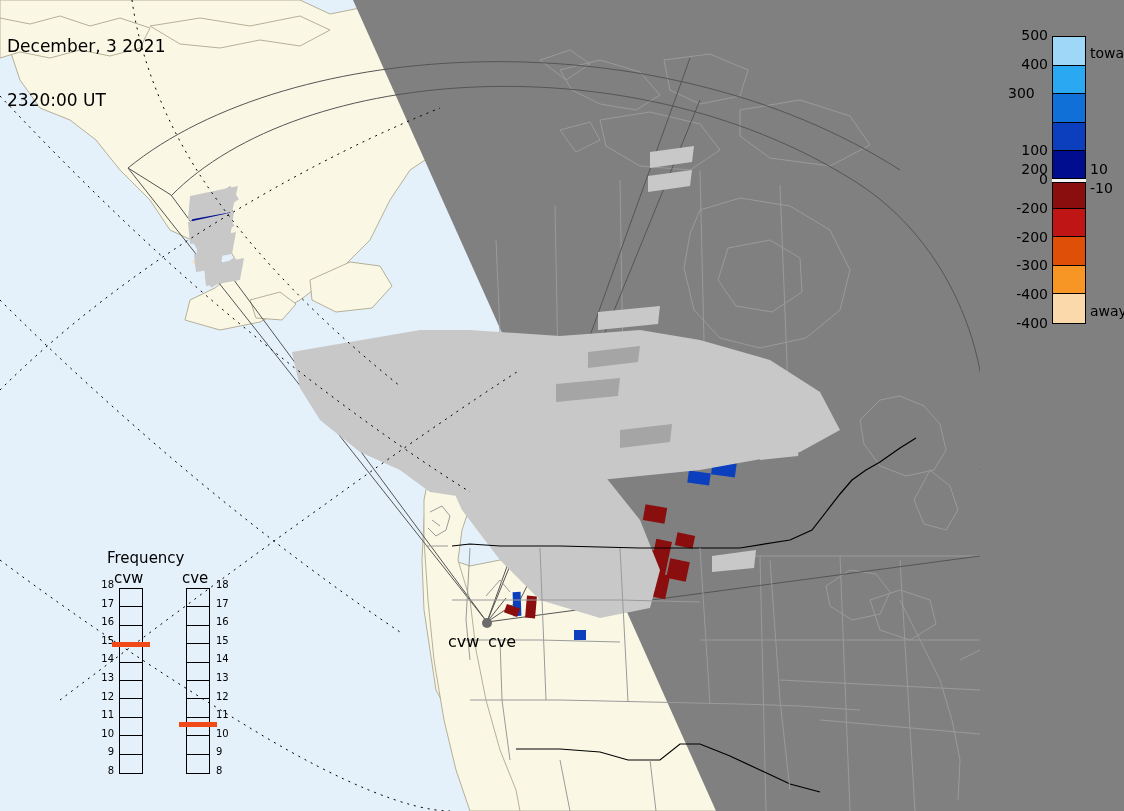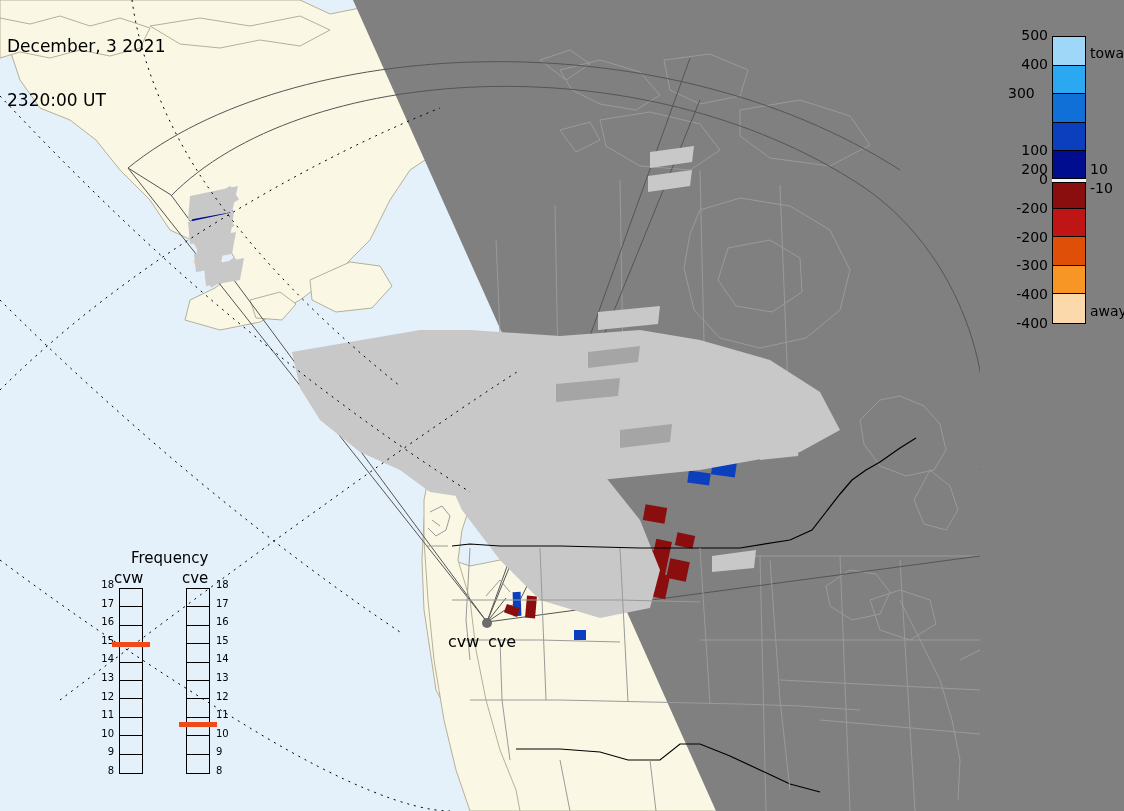--- a/index.html
+++ b/index.html
@@ -249,21 +249,21 @@
     </svg>
 
     <div class="title">
       <div>December, 3 2021</div>
       <div>2320:00 UT</div>
     </div>
 
     <div class="site-lab" style="left:448px;top:632px;">cvw</div>
     <div class="site-lab" style="left:488px;top:632px;">cve</div>
 
-    <div class="fq-title" style="left:107px;top:549px;margin-left:24px;">Frequency</div>
+    <div class="fq-title" style="left:107px;top:549px;">Frequency</div>
     <div class="fq-head" style="left:114px;top:569px;">cvw</div>
     <div class="fq-head" style="left:182px;top:569px;">cve</div>
     <div id="fqcol0" class="fq-col" style="left:119px;top:588px;width:24px;height:186px;">
         <div class="fq-seg" style="height: 10%;"></div>
         <div class="fq-seg" style="height: 10%;"></div>
         <div class="fq-seg" style="height: 10%;"></div>
         <div class="fq-seg" style="height: 10%;"></div>
         <div class="fq-seg" style="height: 10%;"></div>
         <div class="fq-seg" style="height: 10%;"></div>
         <div class="fq-seg" style="height: 10%;"></div>

